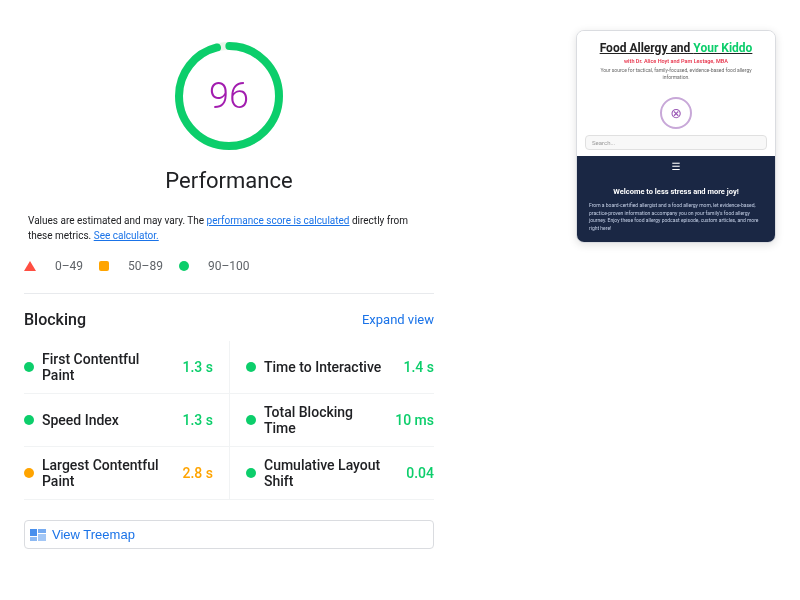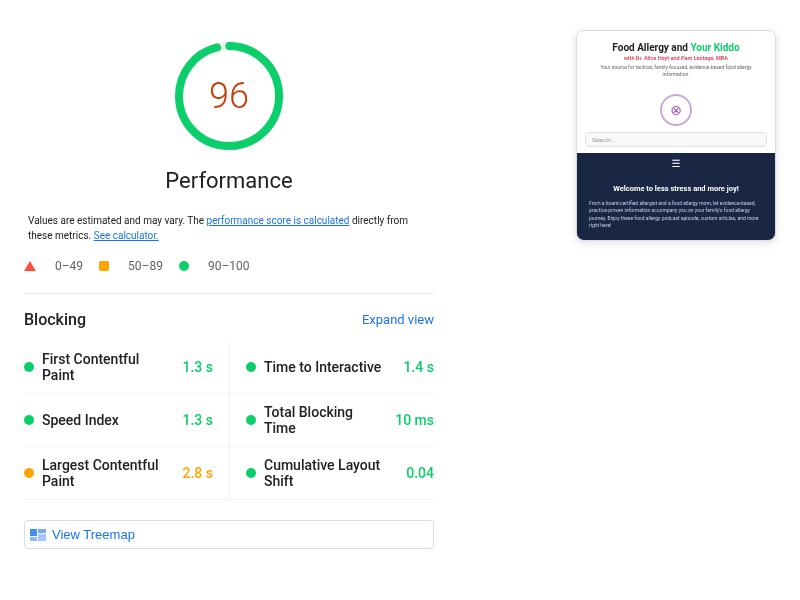--- a/index.html
+++ b/index.html
@@ -47,21 +47,21 @@
       position: absolute;
       top: 0; left: 0;
     }
 
     .score-number {
       position: absolute;
       top: 50%; left: 50%;
       transform: translate(-50%, -50%);
       font-size: 36px;
       font-weight: 300;
-      color: #c2410c;
+      color: #a21caf;
     }
 
     .score-label {
       margin-top: 12px;
       font-size: 22px;
       font-weight: 400;
       color: #202124;
     }
 
     
@@ -204,25 +204,26 @@
       box-shadow: 0 2px 8px rgba(0,0,0,0.12);
       background: #fff;
     }
 
     .preview-header {
       padding: 10px 12px 8px;
       background: #fff;
     }
 
     .preview-site-title {
-      font-size: 10px;
+      font-size: 12px;
       font-weight: 700;
       color: #222;
       line-height: 1.3;
       text-align: center;
+      text-decoration: underline;
     }
 
     .preview-site-title .cursive {
       color: #0cce6b;
     }
 
     .preview-authors {
       font-size: 5.5px;
       color: #e8384f;
       text-align: center;

